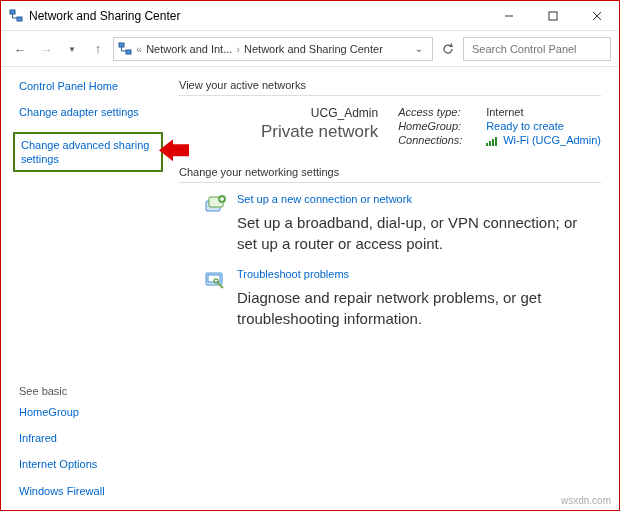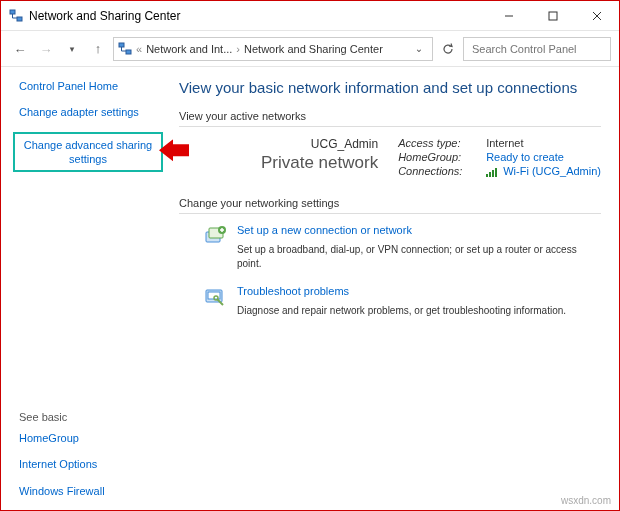--- a/index.html
+++ b/index.html
@@ -13,41 +13,41 @@
   .navbar .arrow, .navbar .refresh { width:22px; height:22px; display:flex; align-items:center; justify-content:center; color:#555; font-size:13px;}
   .breadcrumb { flex:1; display:flex; align-items:center; gap:4px; border:1px solid #ccc; height:24px; padding:0 4px; font-size:11px; color:#333; background:#fff;}
   .breadcrumb .crumb { white-space:nowrap; }
   .breadcrumb .sep { color:#888; }
   .dropdown-btn { width:18px; display:flex; align-items:center; justify-content:center; color:#555; font-size:10px;}
   .searchbox { width:148px; height:24px; border:1px solid #ccc; display:flex; align-items:center; padding:0 6px; font-size:11px; color:#777; gap:6px; background:#fff;}
   .searchbox input { border:none; outline:none; flex:1; font-size:11px; background:transparent; }
   .content { flex:1; display:flex; overflow:hidden; }
   .sidebar { width:170px; padding:12px 12px 0 18px; font-size:11px; display:flex; flex-direction:column; }
   .sidebar .link { color:#0066cc; margin-bottom:12px; cursor:pointer; line-height:1.3; }
-  .sidebar .link.highlighted { border:2px solid #14b8a6; padding:4px 6px; margin-left:-6px; margin-right:-4px; position:relative;text-align:center;}
+  .sidebar .link.highlighted { border:2px solid #4d7c0f; padding:4px 6px; margin-left:-6px; margin-right:-4px; position:relative;}
   .red-arrow { position:absolute; top:50%; right:-28px; transform:translateY(-50%); }
   .sidebar .spacer { flex:1; }
   .sidebar .seealso-h { color:#555; margin-bottom:8px; }
   .main { flex:1; padding:12px 18px 8px 8px; font-size:11px; color:#333; overflow:auto;}
   .main h1 { font-size:15px; font-weight:400; color:#1a4e8a; margin:0 0 14px 0; }
   .section-h { font-size:11px; color:#333; margin-bottom:2px; }
   .hr { border-top:1px solid #ddd; margin:4px 0 10px 0; }
   .network-row { display:flex; gap:20px; margin-bottom:18px; padding-left:24px;}
   .net-left { flex:1;text-align:right; }
   .net-name { font-size:12px; color:#333; margin-bottom:2px;}
   .net-type { font-size:17px; color:#555;padding-left:10px; }
   .net-right { font-size:11px; }
   .net-right .kv { display:flex; gap:6px; margin-bottom:2px; }
   .net-right .k { width:82px; color:#333;font-style:italic; }
   .net-right .v { color:#333; }
   .net-right .v.link, .action .title { color:#0066cc; cursor:pointer;}
   .action { display:flex; gap:10px; margin-bottom:14px; padding-left:24px;}
   .action .icon { width:24px; height:24px; flex-shrink:0; display:flex; align-items:center; justify-content:center; }
   .action .body .title { font-size:11px; margin-bottom:2px; }
-  .action .body .desc { font-size:10px; color:#333; line-height:1.4;margin-top:7px;}
+  .action .body .desc { font-size:15px; color:#333; line-height:1.4;margin-top:7px;}
   .sig-bars { display:inline-flex; align-items:flex-end; gap:1px; margin-right:3px; vertical-align:middle;}
   .sig-bars span { width:2px; background:#2a8a2a; display:inline-block;}
   .sig-bars span:nth-child(1){height:3px;} .sig-bars span:nth-child(2){height:5px;}
   .sig-bars span:nth-child(3){height:7px;} .sig-bars span:nth-child(4){height:9px;}
   .watermark { position:absolute; bottom:4px; right:8px; font-size:10px; color:#aaa;}
   .win-icon svg { display:block; }
 </style>
 </head>
 <body>
 
@@ -129,26 +129,26 @@
         <span>Change advanced sharing settings</span>
         <span class="red-arrow">
           <svg width="30" height="22" viewBox="0 0 30 22">
               <polygon points="0,11 14,0 14,5 30,5 30,17 14,17 14,22" fill="#d00"></polygon>
             </svg>
         </span>
       </div>
       <div class="spacer"></div>
       <div class="seealso-h">See basic</div>
       <div class="link">HomeGroup</div>
+      <div class="link">Infrared</div>
       <div class="link">Internet Options</div>
       <div class="link">Windows Firewall</div>
     </div>
 
     <div class="main">
-      <h1>View your basic network information and set up connections</h1>
 
       <div class="section-h">View your active networks</div>
       <div class="hr"></div>
 
       <div class="network-row">
         <div class="net-left">
           <div class="net-name">UCG_Admin</div>
           <div class="net-type">Private network</div>
         </div>
         <div class="net-right">

